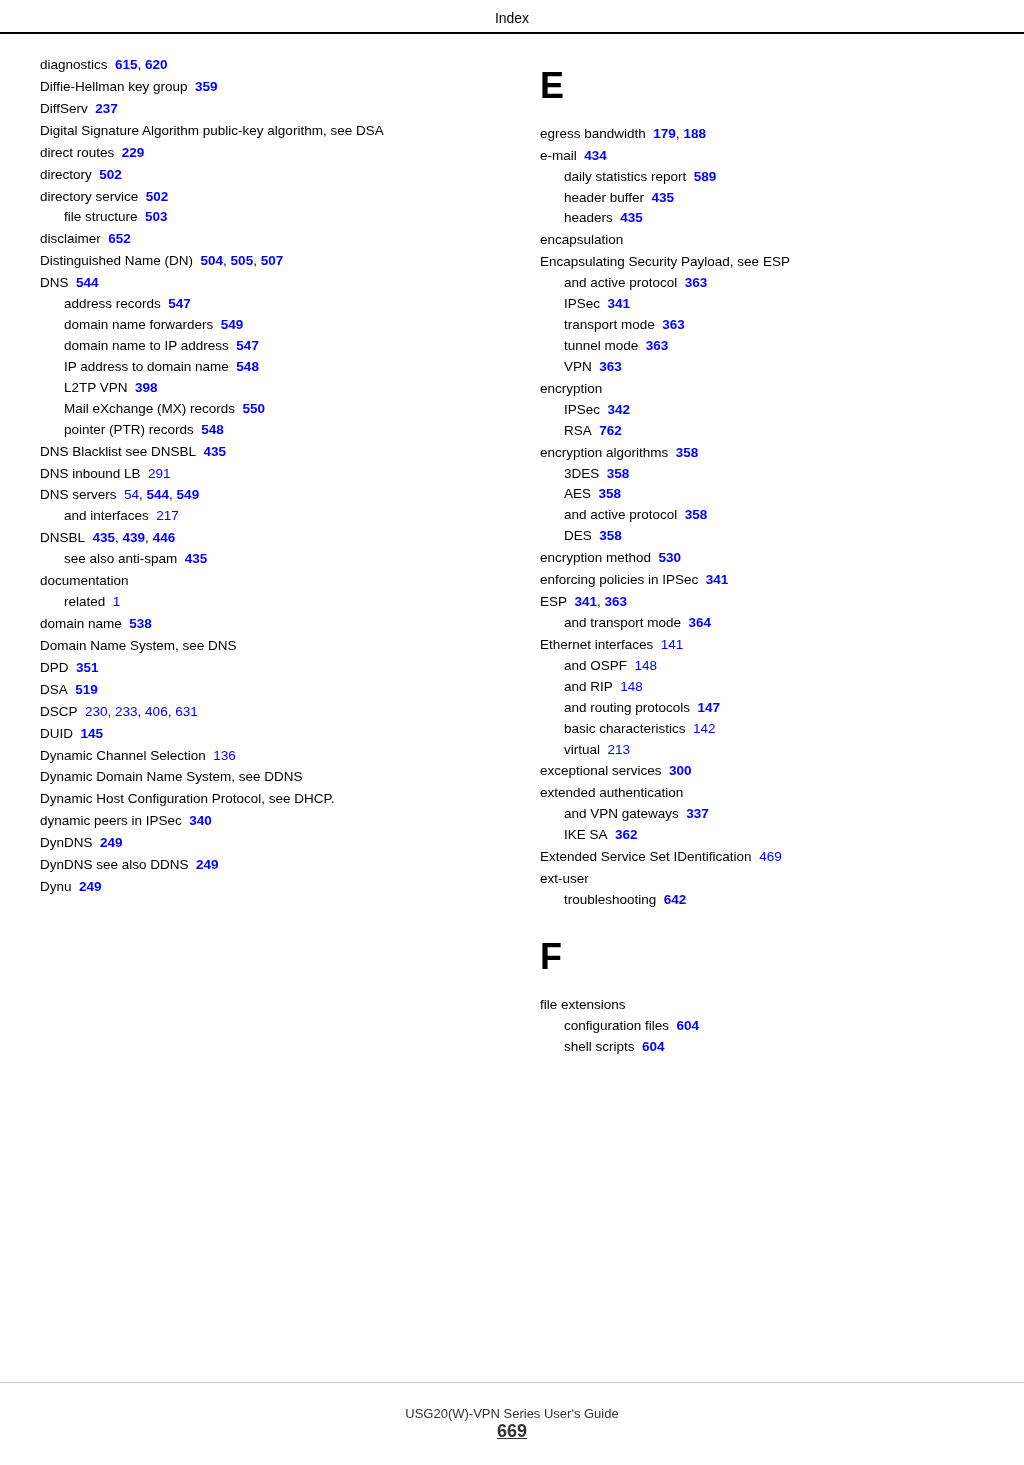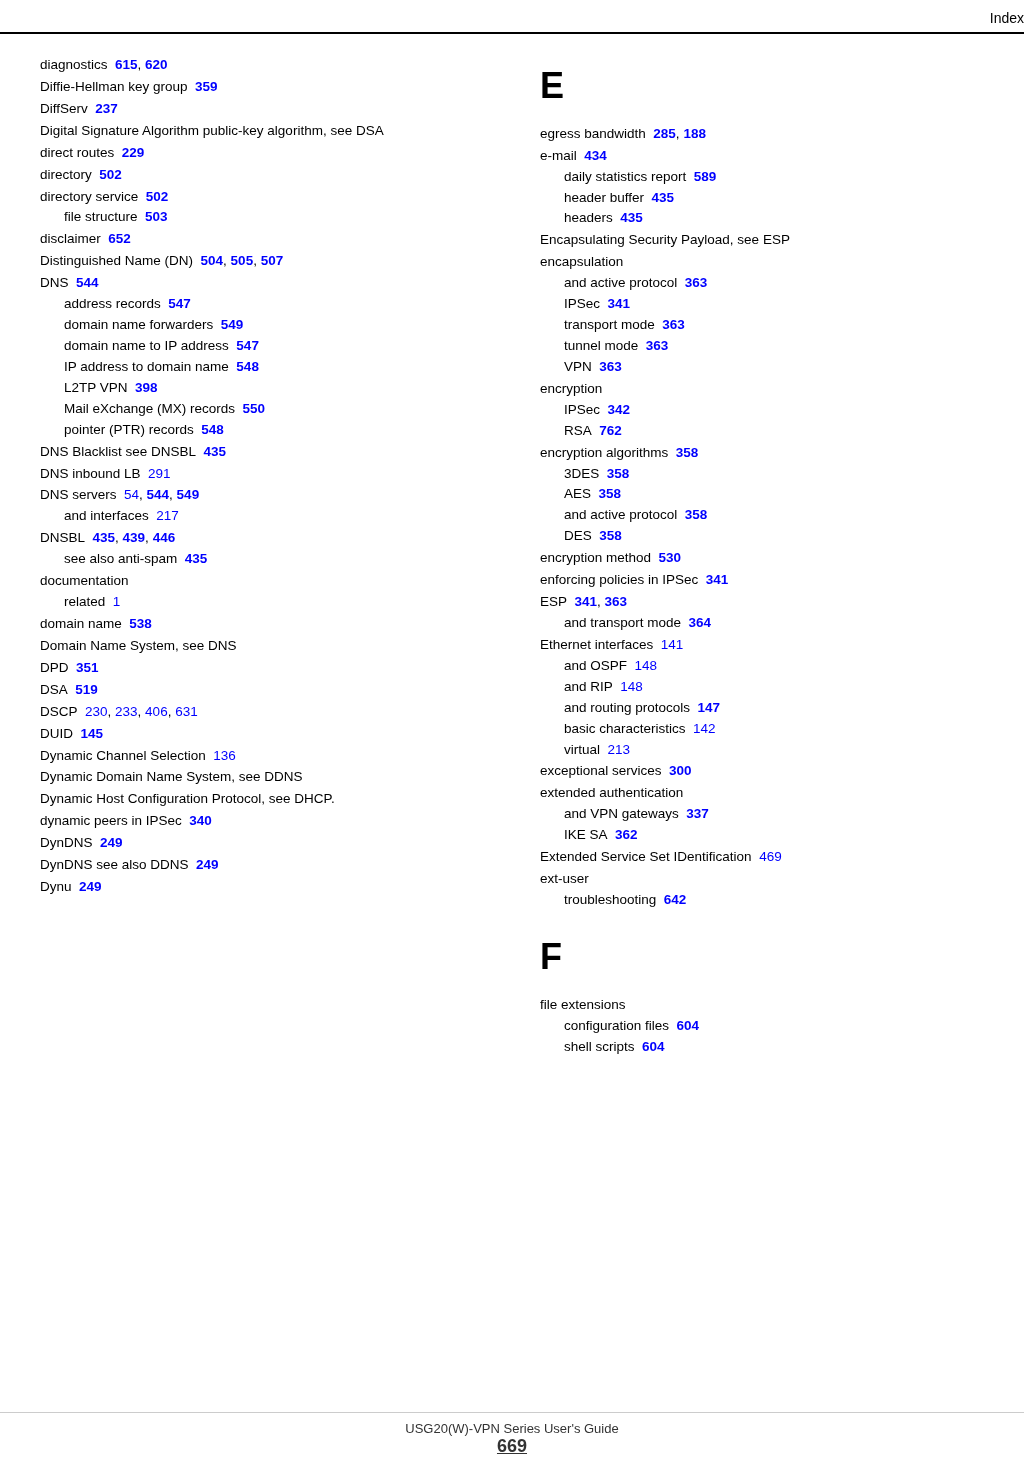--- a/index.html
+++ b/index.html
@@ -7,28 +7,28 @@
       font-family: Arial, sans-serif;
       font-size: 14px;
       background: #fff;
       color: #000;
       width: 1024px;
       min-height: 1465px;
       display: flex;
       flex-direction: column;
     }
     .page-header {
-      text-align: right;
+      text-align: center;
       padding: 10px 0 6px 0;
       border-bottom: 2px solid #000;
       font-size: 14px;
     }
     .page-footer {
       text-align: center;
-      padding: 8px 0;
+      padding: 23px 0;
       border-top: 1px solid #ccc;
       margin-top: auto;
       font-size: 13px;
       color: #333;
     }
     .page-footer .page-number {
       font-size: 18px;
       font-weight: bold;
       display: block;
       text-decoration: underline;
@@ -114,27 +114,27 @@
       <span class="index-entry level0">Dynamic Domain Name System, see DDNS</span>
       <span class="index-entry level0">Dynamic Host Configuration Protocol, see DHCP.</span>
       <span class="index-entry level0">dynamic peers in IPSec&nbsp;&nbsp;<a class="page-ref bold-ref" href="#">340</a></span>
       <span class="index-entry level0">DynDNS&nbsp;&nbsp;<a class="page-ref bold-ref" href="#">249</a></span>
       <span class="index-entry level0">DynDNS see also DDNS&nbsp;&nbsp;<a class="page-ref bold-ref" href="#">249</a></span>
       <span class="index-entry level0">Dynu&nbsp;&nbsp;<a class="page-ref bold-ref" href="#">249</a></span>
     </div>
 
   <div class="col" id="right-col-container">
   <div class="section-letter">E</div>
-      <span class="index-entry level0">egress bandwidth&nbsp;&nbsp;<a class="page-ref bold-ref" href="#">285</a>, <a class="page-ref bold-ref" href="#">188</a></span>
+      <span class="index-entry level0">egress bandwidth&nbsp;&nbsp;<a class="page-ref bold-ref" href="#">179</a>, <a class="page-ref bold-ref" href="#">188</a></span>
       <span class="index-entry level0">e-mail&nbsp;&nbsp;<a class="page-ref bold-ref" href="#">434</a></span>
       <span class="index-entry level1">daily statistics report&nbsp;&nbsp;<a class="page-ref bold-ref" href="#">589</a></span>
       <span class="index-entry level1">header buffer&nbsp;&nbsp;<a class="page-ref bold-ref" href="#">435</a></span>
       <span class="index-entry level1">headers&nbsp;&nbsp;<a class="page-ref bold-ref" href="#">435</a></span>
+      <span class="index-entry level0">encapsulation</span>
       <span class="index-entry level0">Encapsulating Security Payload, see ESP</span>
-      <span class="index-entry level0">encapsulation</span>
       <span class="index-entry level1">and active protocol&nbsp;&nbsp;<a class="page-ref bold-ref" href="#">363</a></span>
       <span class="index-entry level1">IPSec&nbsp;&nbsp;<a class="page-ref bold-ref" href="#">341</a></span>
       <span class="index-entry level1">transport mode&nbsp;&nbsp;<a class="page-ref bold-ref" href="#">363</a></span>
       <span class="index-entry level1">tunnel mode&nbsp;&nbsp;<a class="page-ref bold-ref" href="#">363</a></span>
       <span class="index-entry level1">VPN&nbsp;&nbsp;<a class="page-ref bold-ref" href="#">363</a></span>
       <span class="index-entry level0">encryption</span>
       <span class="index-entry level1">IPSec&nbsp;&nbsp;<a class="page-ref bold-ref" href="#">342</a></span>
       <span class="index-entry level1">RSA&nbsp;&nbsp;<a class="page-ref bold-ref" href="#">762</a></span>
       <span class="index-entry level0">encryption algorithms&nbsp;&nbsp;<a class="page-ref bold-ref" href="#">358</a></span>
       <span class="index-entry level1">3DES&nbsp;&nbsp;<a class="page-ref bold-ref" href="#">358</a></span>

